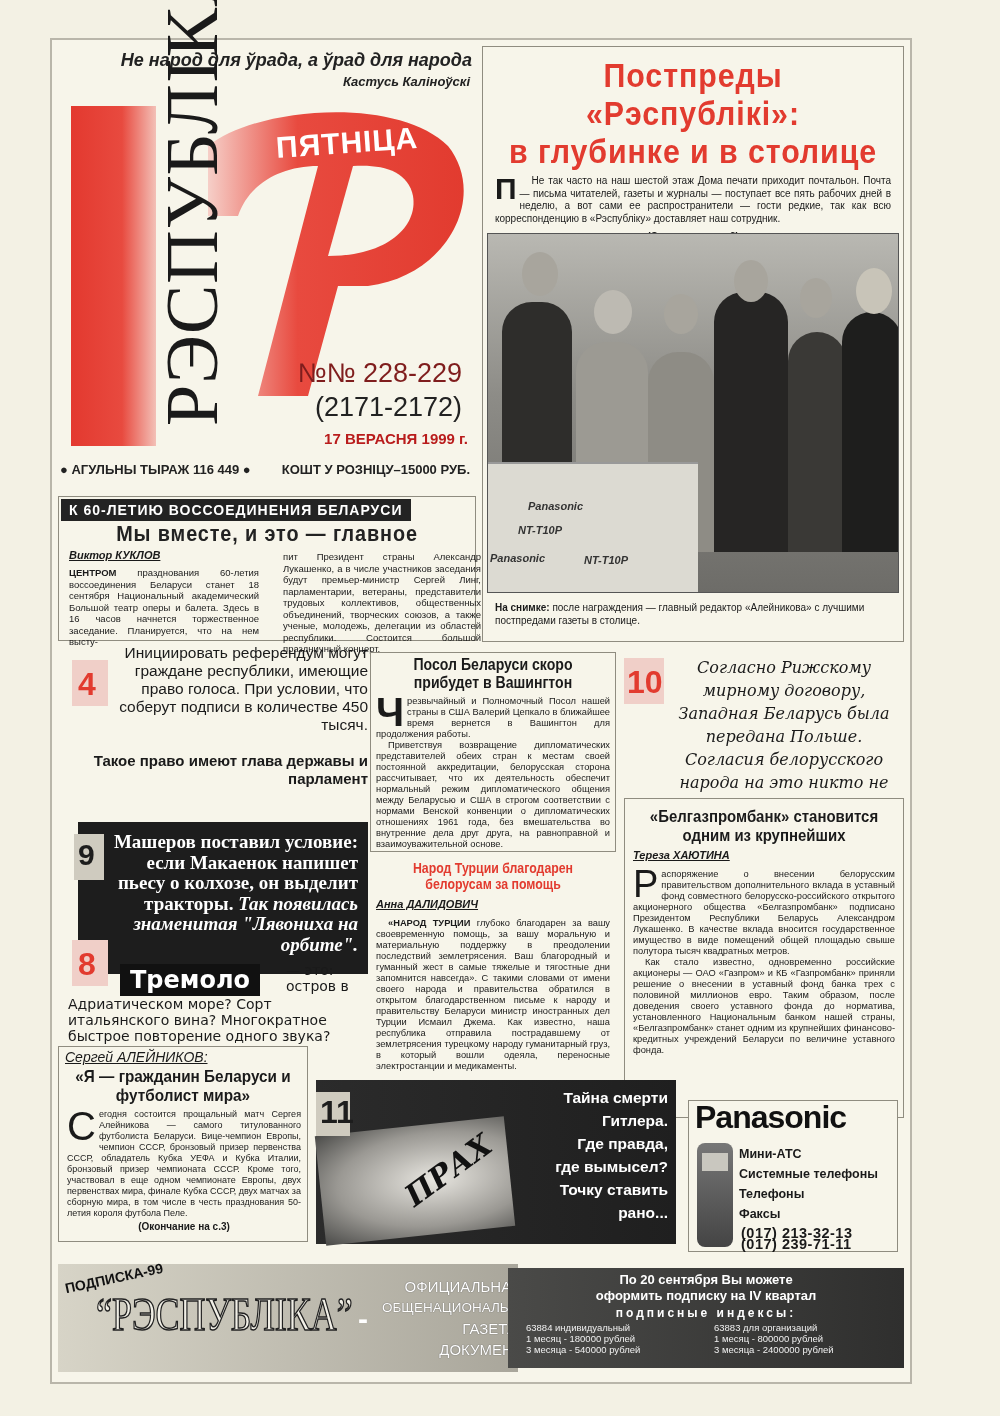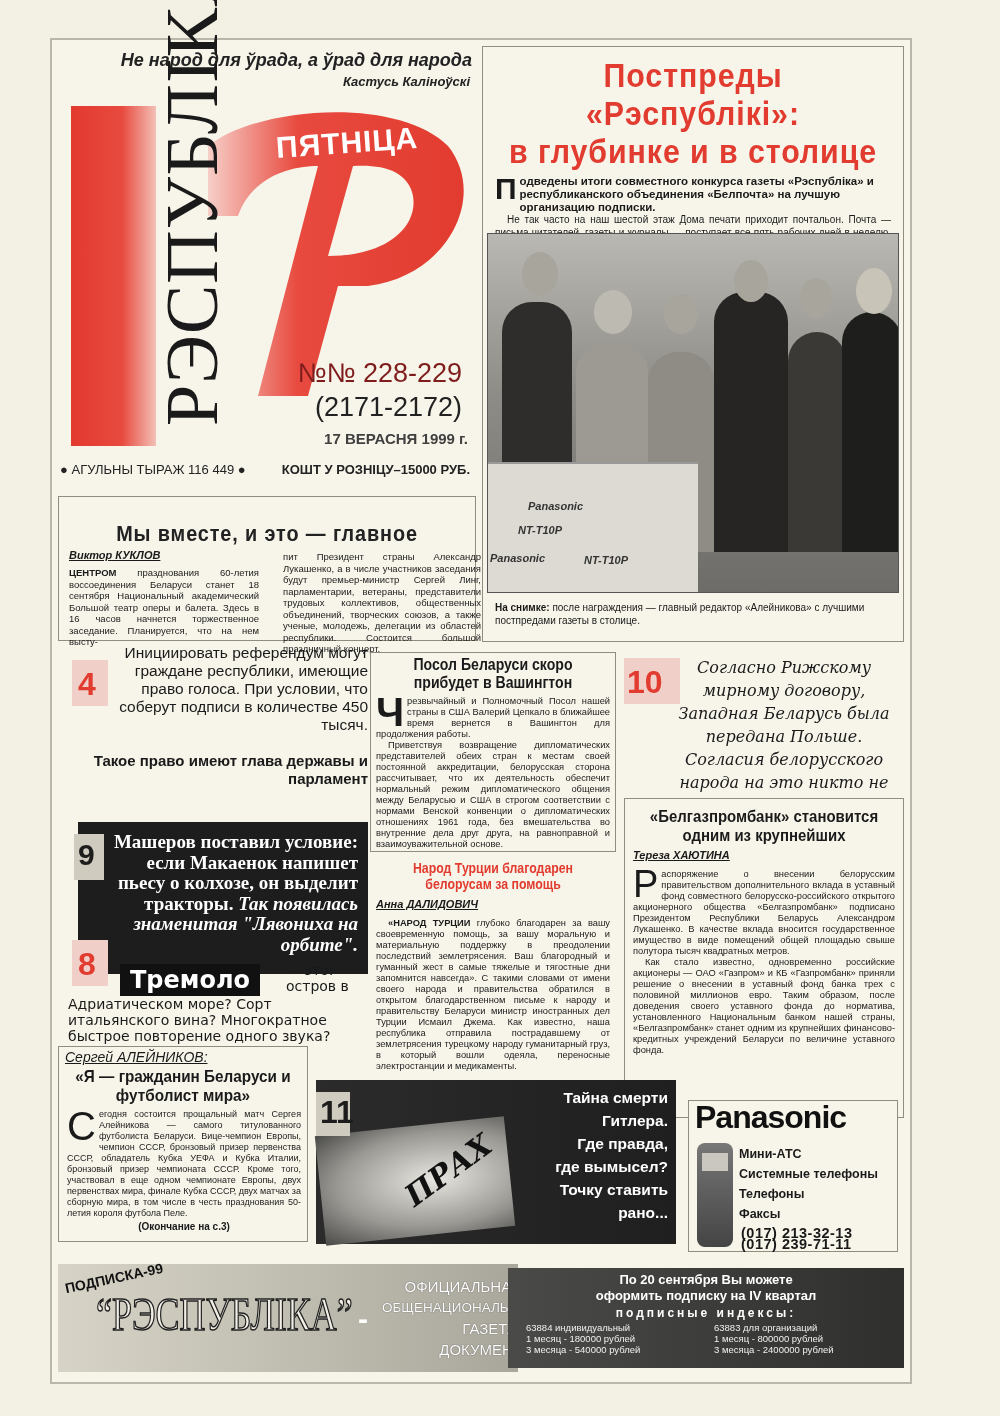--- a/index.html
+++ b/index.html
@@ -14,22 +14,22 @@
   .mast { left: 0; top: 0; width: 418px; height: 440px; border: none; background: transparent; }
   .motto { position: absolute; right: 4px; top: 4px; text-align: right; font-style: italic; font-weight: bold; font-size: 18px; color: #222; }
   .motto-author { position: absolute; right: 6px; top: 28px; font-style: italic; font-weight: bold; font-size: 13px; color: #222; }
   .logo-red-left { position: absolute; left: 13px; top: 60px; width: 85px; height: 340px; background: linear-gradient(90deg, #e3392f 0%, #e84a3f 60%, #f3c0b7 100%); }
   .logo-r { position: absolute; left: 140px; top: 60px; width: 270px; height: 290px; }
   .logo-r svg { width: 100%; height: 100%; }
   .logo-vertical { position: absolute; left: 92px; top: 380px; transform-origin: 0 0; transform: rotate(-90deg); font-family: "Liberation Serif", serif; font-size: 74px; font-weight: normal; letter-spacing: 1px; color: #1a1a1a; white-space: nowrap; }
   .friday { position: absolute; left: 218px; top: 80px; font-size: 30px; font-weight: bold; color: #fff; transform: rotate(-4deg); letter-spacing: 1px; }
   .issue-no { position: absolute; right: 14px; top: 312px; font-size: 27px; color: #7f1d1d; }
   .issue-range { position: absolute; right: 14px; top: 346px; font-size: 27px; color: #222; }
-  .issue-date { position: absolute; right: 8px; top: 384px; font-size: 15px; font-weight: bold; color: #404040; }
-  .circulation { position: absolute; left: 2px; top: 416px; font-size: 13px; font-weight: normal; color: #222; text-align: right; }
+  .issue-date { position: absolute; right: 8px; top: 384px; font-size: 15px; font-weight: bold; color: #b91c1c; }
+  .circulation { position: absolute; left: 2px; top: 416px; font-size: 13px; font-weight: bold; color: #222; text-align: right; }
   .price { position: absolute; right: 6px; top: 416px; font-size: 13px; font-weight: bold; color: #222; }
 
   
   .story1 { left: 424px; top: 0; width: 422px; height: 596px; }
   .headline-red { font-family: "Liberation Sans Narrow", "Liberation Sans", sans-serif; font-weight: bold; color: #e23b2f; text-align: center; letter-spacing: 1px; }
   .story1 .h1 { font-size: 33px; line-height: 38px; margin-top: 10px; transform: scaleX(0.92); }
   .story1 .lead { font-size: 11.5px; font-weight: bold; padding: 4px 12px 0 12px; line-height: 13px; }
   .dropcap { float: left; font-size: 30px; line-height: 26px; font-weight: bold; margin-right: 3px; margin-top: 1px; }
   .story1 .body { font-size: 10px; padding: 0 12px; line-height: 12.5px; text-indent: 12px; text-align: justify; }
   .cont { font-size: 10px; font-weight: bold; text-align: center; padding: 6px 0; }
@@ -156,21 +156,21 @@
     <div class="circulation">● АГУЛЬНЫ ТЫРАЖ 116 449 ●</div>
     <div class="price">КОШТ У РОЗНІЦУ–15000 РУБ.</div>
   </div>
 
   <div class="box story1">
     <div class="headline-red h1">
       <div>Постпреды «Рэспублікі»:</div>
       <div>в глубинке и в столице</div>
     </div>
     <div class="lead">
-      <span class="dropcap">П</span><span>одведены итоги совместного конкурса газеты «Рэспубліка» и республиканского объединения «Белпочта» на лучшую организацию подписки.</span>
+      <span class="dropcap">П</span>
     </div>
     <div class="body">Не так часто на наш шестой этаж Дома печати приходит почтальон. Почта — письма читателей, газеты и журналы — поступает все пять рабочих дней в неделю, а вот сами ее распространители — гости редкие, так как всю корреспонденцию в «Рэспубліку» доставляет наш сотрудник.</div>
     <div class="cont">(Окончание на с.2)</div>
     <div class="photo">
       <div class="person" style="left:14px;width:70px;height:250px;background:#2e2d2b;"></div>
       <div class="head" style="left:34px;top:18px;width:36px;height:44px;"></div>
       <div class="person" style="left:88px;width:72px;height:210px;background:#9c9a93;"></div>
       <div class="head" style="left:106px;top:56px;width:38px;height:44px;background:#bdbab2;"></div>
       <div class="person" style="left:160px;width:66px;height:200px;background:#8e8c85;"></div>
       <div class="head" style="left:176px;top:60px;width:34px;height:40px;"></div>
@@ -186,20 +186,21 @@
         <div class="boxlabel" style="left:2px;top:88px;">Panasonic</div>
         <div class="boxlabel" style="left:96px;top:90px;">NT-T10P</div>
       </div>
     </div>
     <div class="photo-caption">
       <b>На снимке:</b><span> после награждения — главный редактор «Алейникова» с лучшими постпредами газеты в столице.</span>
     </div>
   </div>
 
   <div class="box story2">
+    <div class="banner-dark">К 60-ЛЕТИЮ ВОССОЕДИНЕНИЯ БЕЛАРУСИ</div>
     <div class="h2">Мы вместе, и это — главное</div>
     <div class="byline">Виктор КУКЛОВ</div>
     <div class="col c1"><b>ЦЕНТРОМ</b><span> празднования 60-летия воссоединения Беларуси станет 18 сентября Национальный академический Большой театр оперы и балета. Здесь в 16 часов начнется торжественное заседание. Планируется, что на нем высту-</span></div>
     <div class="col c2">пит Президент страны Александр Лукашенко, а в числе участников заседания будут премьер-министр Сергей Линг, парламентарии, ветераны, представители трудовых коллективов, общественных объединений, творческих союзов, а также ученые, молодежь, делегации из областей республики. Состоится большой праздничный концерт.</div>
   </div>
 
   <div class="fact-num" style="left:14px;top:614px;">
       <span>4</span>
     </div>
   <div class="fact4-text">Инициировать референдум могут граждане республики, имеющие право голоса. При условии, что соберут подписи в количестве 450 тысяч.</div>
@@ -238,21 +239,21 @@
       <span class="big-ch">Ч</span><span>резвычайный и Полномочный Посол нашей страны в США Валерий Цепкало в ближайшее время вернется в Вашингтон для продолжения работы.</span>
       <div style="text-indent:12px;">Приветствуя возвращение дипломатических представителей обеих стран к местам своей постоянной аккредитации, белорусская сторона рассчитывает, что их деятельность обеспечит нормальный режим дипломатического общения между Беларусью и США в строгом соответствии с нормами Венской конвенции о дипломатических отношениях 1961 года, без вмешательства во внутренние дела друг друга, на равноправной и взаимоуважительной основе.</div>
     </div>
     <div class="h5">Народ Турции благодарен белорусам за помощь</div>
     <div class="byline">Анна ДАЛИДОВИЧ</div>
     <div class="b2" style="text-indent:12px;">
       <b>«НАРОД ТУРЦИИ</b><span> глубоко благодарен за вашу своевременную помощь, за вашу моральную и материальную поддержку в преодолении последствий землетрясения. Ваш благородный и гуманный жест в самые тяжелые и тягостные дни запомнится навсегда». С такими словами от имени своего народа и правительства обратился в открытом благодарственном письме к народу и правительству Беларуси министр иностранных дел Турции Исмаил Джема. Как известно, наша республика отправила пострадавшему от землетрясения турецкому народу гуманитарный груз, в который вошли одеяла, переносные электростанции и медикаменты.</span>
     </div>
   </div>
 
-  <div class="fact-num fact10-num" style="width:56px;">
+  <div class="fact-num fact10-num" style="width:40px;">
       <span style="left:3px;">10</span>
     </div>
   <div class="fact10">Согласно Рижскому мирному договору, Западная Беларусь была передана Польше. Согласия белорусского народа на это никто не спрашивал...</div>
 
   <div class="box story5">
     <div class="h6">«Белгазпромбанк» становится одним из крупнейших</div>
     <div class="byline">Тереза ХАЮТИНА</div>
     <div class="body">
       <span class="big-p">Р</span><span>аспоряжение о внесении белорусским правительством дополнительного вклада в уставный фонд совместного белорусско-российского открытого акционерного общества «Белгазпромбанк» подписано Президентом Республики Беларусь Александром Лукашенко. В качестве вклада вносится государственное имущество в виде помещений общей площадью свыше полутора тысяч квадратных метров.</span>
       <div style="text-indent:12px;">Как стало известно, одновременно российские акционеры — ОАО «Газпром» и КБ «Газпромбанк» приняли решение о внесении в уставный фонд банка трех с половиной миллионов евро. Таким образом, после доведения своего уставного фонда до норматива, установленного Национальным банком нашей страны, «Белгазпромбанк» станет одним из крупнейших финансово-кредитных учреждений Беларуси по величине уставного фонда.</div>

